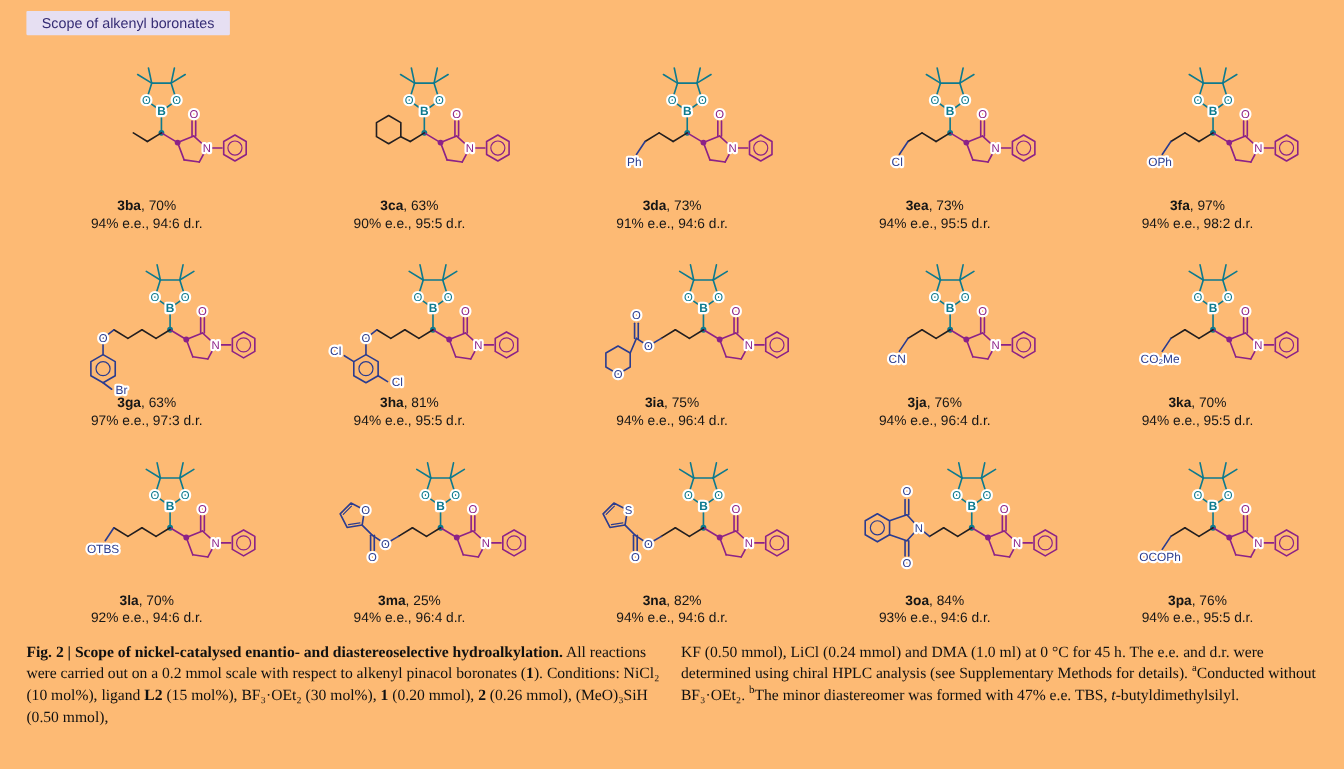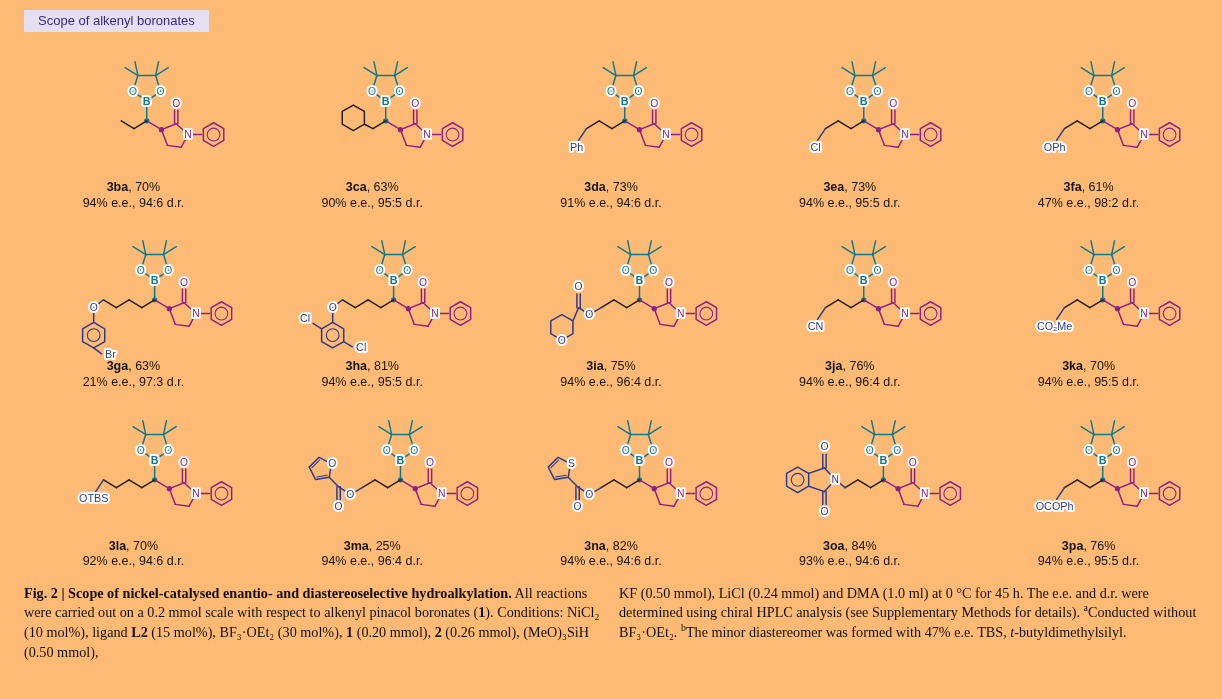--- a/index.html
+++ b/index.html
@@ -210,22 +210,22 @@
           <line x1="117" y1="96" x2="104" y2="88" stroke="#231f20" stroke-width="1.5" stroke-linecap="round"></line>
           <line x1="104" y1="88" x2="91" y2="96" stroke="#231f20" stroke-width="1.5" stroke-linecap="round"></line>
           <line x1="91" y1="96" x2="83" y2="108" stroke="#2b3c8f" stroke-width="1.5" stroke-linecap="round"></line>
           <text x="116" y="61.5" fill="#0d7a8e" font-size="10.5" text-anchor="middle" paint-order="stroke" stroke="#ffffff" stroke-width="4" stroke-linejoin="round" font-weight="400" font-family="'Liberation Sans','DejaVu Sans',sans-serif">O</text>
           <text x="144" y="61.5" fill="#0d7a8e" font-size="10.5" text-anchor="middle" paint-order="stroke" stroke="#ffffff" stroke-width="4" stroke-linejoin="round" font-weight="400" font-family="'Liberation Sans','DejaVu Sans',sans-serif">O</text>
           <text x="130" y="71.5" fill="#0d7a8e" font-size="11" text-anchor="middle" paint-order="stroke" stroke="#ffffff" stroke-width="4" stroke-linejoin="round" font-weight="700" font-family="'Liberation Sans','DejaVu Sans',sans-serif">B</text>
           <text x="160" y="74" fill="#8c2287" font-size="10.5" text-anchor="middle" paint-order="stroke" stroke="#ffffff" stroke-width="4" stroke-linejoin="round" font-weight="400" font-family="'Liberation Sans','DejaVu Sans',sans-serif">O</text>
           <text x="172" y="105.5" fill="#8c2287" font-size="10.5" text-anchor="middle" paint-order="stroke" stroke="#ffffff" stroke-width="4" stroke-linejoin="round" font-weight="400" font-family="'Liberation Sans','DejaVu Sans',sans-serif">N</text>
           <text x="81" y="119" fill="#2b3c8f" font-size="11" text-anchor="middle" paint-order="stroke" stroke="#ffffff" stroke-width="4" stroke-linejoin="round" font-weight="400" font-family="'Liberation Sans','DejaVu Sans',sans-serif">OPh</text>
         </svg>
-    <div class="l1"><b>3fa</b><span>, 61%</span></div>
-    <div class="l2">47% e.e., 98:2 d.r.</div>
+    <div class="l1"><b>3fa</b><span>, 97%</span></div>
+    <div class="l2">94% e.e., 98:2 d.r.</div>
   </div>
 
   <div class="compound">
     <svg class="structure" width="228" height="150" viewBox="0 0 232 152">
           <line x1="138" y1="68" x2="124" y2="58" stroke="#0d7a8e" stroke-width="1.5" stroke-linecap="round"></line>
           <line x1="124" y1="58" x2="129" y2="42" stroke="#0d7a8e" stroke-width="1.5" stroke-linecap="round"></line>
           <line x1="129" y1="42" x2="147" y2="42" stroke="#0d7a8e" stroke-width="1.5" stroke-linecap="round"></line>
           <line x1="147" y1="42" x2="152" y2="58" stroke="#0d7a8e" stroke-width="1.5" stroke-linecap="round"></line>
           <line x1="152" y1="58" x2="138" y2="68" stroke="#0d7a8e" stroke-width="1.5" stroke-linecap="round"></line>
           <line x1="129" y1="42" x2="116" y2="34" stroke="#0d7a8e" stroke-width="1.5" stroke-linecap="round"></line>
@@ -257,21 +257,21 @@
           <line x1="76" y1="137" x2="84" y2="143" stroke="#2b3c8f" stroke-width="1.5" stroke-linecap="round"></line>
           <text x="124" y="61.5" fill="#0d7a8e" font-size="10.5" text-anchor="middle" paint-order="stroke" stroke="#ffffff" stroke-width="4" stroke-linejoin="round" font-weight="400" font-family="'Liberation Sans','DejaVu Sans',sans-serif">O</text>
           <text x="152" y="61.5" fill="#0d7a8e" font-size="10.5" text-anchor="middle" paint-order="stroke" stroke="#ffffff" stroke-width="4" stroke-linejoin="round" font-weight="400" font-family="'Liberation Sans','DejaVu Sans',sans-serif">O</text>
           <text x="138" y="71.5" fill="#0d7a8e" font-size="11" text-anchor="middle" paint-order="stroke" stroke="#ffffff" stroke-width="4" stroke-linejoin="round" font-weight="700" font-family="'Liberation Sans','DejaVu Sans',sans-serif">B</text>
           <text x="168" y="74" fill="#8c2287" font-size="10.5" text-anchor="middle" paint-order="stroke" stroke="#ffffff" stroke-width="4" stroke-linejoin="round" font-weight="400" font-family="'Liberation Sans','DejaVu Sans',sans-serif">O</text>
           <text x="180" y="105.5" fill="#8c2287" font-size="10.5" text-anchor="middle" paint-order="stroke" stroke="#ffffff" stroke-width="4" stroke-linejoin="round" font-weight="400" font-family="'Liberation Sans','DejaVu Sans',sans-serif">N</text>
           <text x="76" y="99.5" fill="#2b3c8f" font-size="10.5" text-anchor="middle" paint-order="stroke" stroke="#ffffff" stroke-width="4" stroke-linejoin="round" font-weight="400" font-family="'Liberation Sans','DejaVu Sans',sans-serif">O</text>
           <text x="93" y="147" fill="#2b3c8f" font-size="11" text-anchor="middle" paint-order="stroke" stroke="#ffffff" stroke-width="4" stroke-linejoin="round" font-weight="400" font-family="'Liberation Sans','DejaVu Sans',sans-serif">Br</text>
         </svg>
     <div class="l1"><b>3ga</b><span>, 63%</span></div>
-    <div class="l2">21% e.e., 97:3 d.r.</div>
+    <div class="l2">97% e.e., 97:3 d.r.</div>
   </div>
 
   <div class="compound">
     <svg class="structure" width="228" height="150" viewBox="0 0 232 152">
           <line x1="138" y1="68" x2="124" y2="58" stroke="#0d7a8e" stroke-width="1.5" stroke-linecap="round"></line>
           <line x1="124" y1="58" x2="129" y2="42" stroke="#0d7a8e" stroke-width="1.5" stroke-linecap="round"></line>
           <line x1="129" y1="42" x2="147" y2="42" stroke="#0d7a8e" stroke-width="1.5" stroke-linecap="round"></line>
           <line x1="147" y1="42" x2="152" y2="58" stroke="#0d7a8e" stroke-width="1.5" stroke-linecap="round"></line>
           <line x1="152" y1="58" x2="138" y2="68" stroke="#0d7a8e" stroke-width="1.5" stroke-linecap="round"></line>
           <line x1="129" y1="42" x2="116" y2="34" stroke="#0d7a8e" stroke-width="1.5" stroke-linecap="round"></line>

